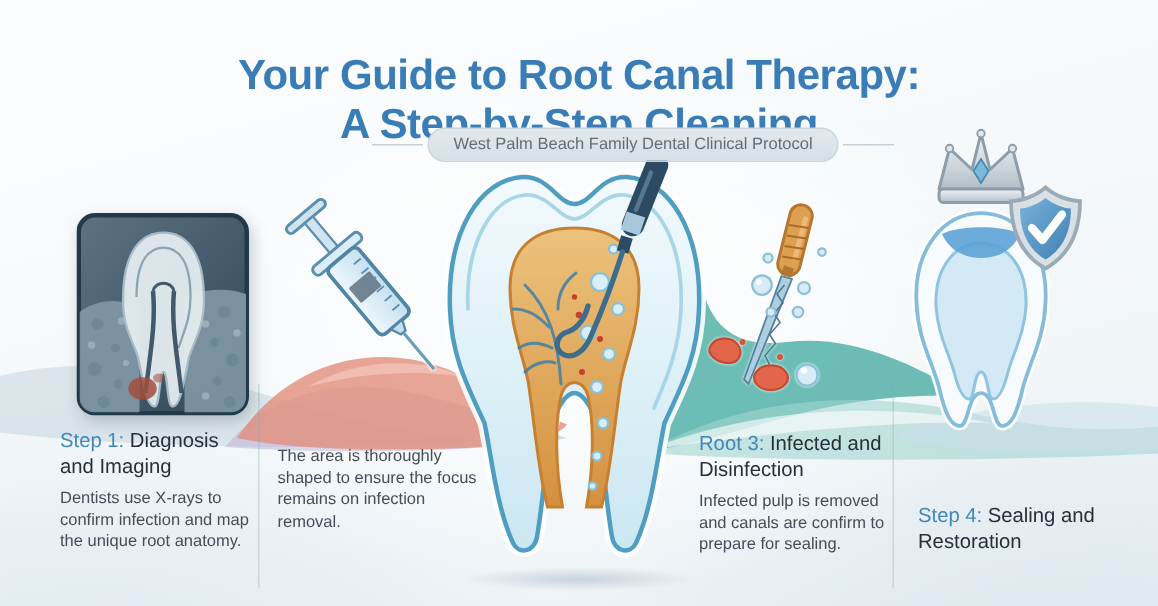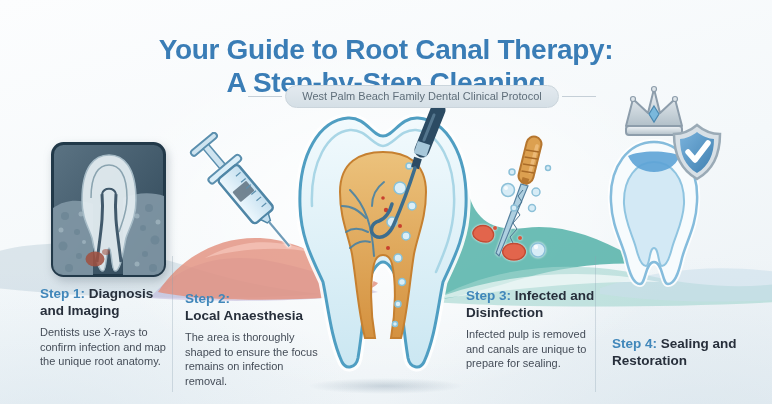--- a/index.html
+++ b/index.html
@@ -39,21 +39,21 @@
   .tooth-shadow{
     left:308px;top:378px;width:155px;height:16px;z-index:2;border-radius:50%;
     background:radial-gradient(closest-side, rgba(96,125,148,.28), rgba(96,125,148,0));
   }
   
   .step-col{z-index:5;}
   .col1{left:40px;top:286px;width:132px;}
   .col2{left:185px;top:291px;width:138px;}
   .col3{left:466px;top:288px;width:136px;}
   .col4{left:612px;top:288px;width:132px;margin-top:48px;}
-  .step-heading{margin:0;font-size:13.5px;line-height:16.5px;font-weight:bold;color:#272f3b;}
+  .step-heading{margin:0;font-size:13.5px;line-height:16.5px;font-weight:normal;color:#272f3b;}
   .step-heading .lbl{color:#4187ba;}
   .col2 .ttl{display:block;}
   .step-desc{margin:6px 0 0 0;font-size:11px;line-height:14.5px;color:#454d58;}
 </style>
 </head>
 <body>
 
 <div class="stage">
 
   <svg class="abs waves" width="772" height="404" viewBox="0 0 772 404">
@@ -274,33 +274,29 @@
 
   <div class="abs step-col col1">
     <h2 class="step-heading">
       <span class="lbl">Step 1:</span>
       <span class="ttl">Diagnosis and Imaging</span>
     </h2>
     <p class="step-desc">Dentists use X-rays to confirm infection and map the unique root anatomy.</p>
   </div>
 
   <div class="abs step-col col2">
-    <h2 class="step-heading">
-      <span class="lbl">Step 2:</span>
-      <span class="ttl">Local Anaesthesia</span>
-    </h2>
     <p class="step-desc">The area is thoroughly shaped to ensure the focus remains on infection removal.</p>
   </div>
 
   <div class="abs step-col col3">
     <h2 class="step-heading">
-      <span class="lbl">Step 3:</span>
+      <span class="lbl">Root 3:</span>
       <span class="ttl">Infected and Disinfection</span>
     </h2>
-    <p class="step-desc">Infected pulp is removed and canals are unique to prepare for sealing.</p>
+    <p class="step-desc">Infected pulp is removed and canals are confirm to prepare for sealing.</p>
   </div>
 
   <div class="abs step-col col4">
     <h2 class="step-heading">
       <span class="lbl">Step 4:</span>
       <span class="ttl">Sealing and Restoration</span>
     </h2>
   </div>
 
 </div>

